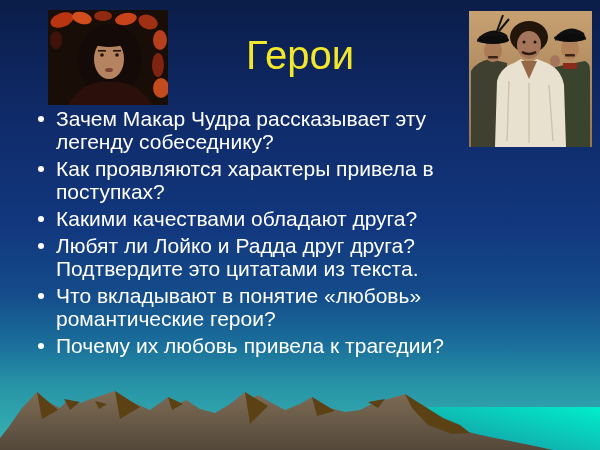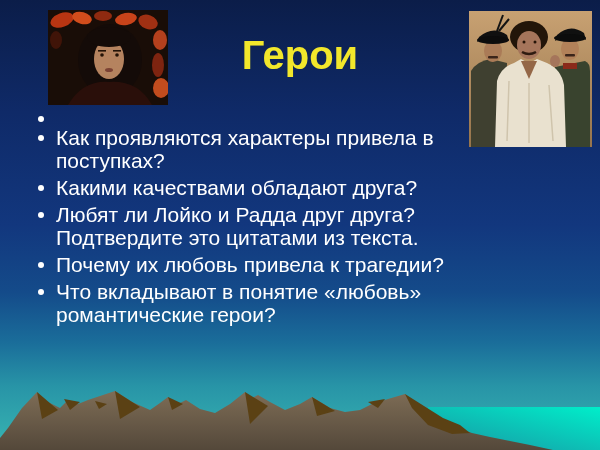--- a/index.html
+++ b/index.html
@@ -15,21 +15,21 @@
       #144b8a 65%,
       #1a6d9a 76%,
       #2895a7 86%,
       #38b5b2 100%);
   }
   .title{
     position:absolute;
     top:33px;left:0;width:600px;
     text-align:center;
     font-size:40px;
-    font-weight:bold;
+    font-weight:normal;
     color:#f2e72b;
   }
   .photo{position:absolute;display:block;}
   .photo-left{left:48px;top:10px;}
   .photo-right{left:469px;top:11px;}
   .bullets{
     position:absolute;
     left:30px;top:107px;width:440px;
     list-style:none;margin:0;padding:0;
   }
@@ -117,43 +117,45 @@
       <ellipse cx="86" cy="50" rx="5" ry="6" fill="#a5755b"></ellipse>
       <path d="M40,70 L38,130 M60,72 L60,132 M80,74 L84,130" stroke="#cfc4ac" stroke-width="1.5" fill="none"></path>
     </g>
   </svg>
 
   <div class="title">Герои</div>
 
   <ul class="bullets">
     <li>
       <span class="dot"></span>
+      <span class="btext">Зачем Макар Чудра рассказывает эту
+легенду собеседнику?</span>
     </li>
     <li>
       <span class="dot"></span>
       <span class="btext">Как проявляются характеры привела в
 поступках?</span>
     </li>
     <li>
       <span class="dot"></span>
       <span class="btext">Какими качествами обладают друга?</span>
     </li>
     <li>
       <span class="dot"></span>
       <span class="btext">Любят ли Лойко и Радда друг друга?
 Подтвердите это цитатами из текста.</span>
     </li>
     <li>
       <span class="dot"></span>
-      <span class="btext">Почему их любовь привела к трагедии?</span>
+      <span class="btext">Что вкладывают в понятие «любовь»
+романтические герои?</span>
     </li>
     <li>
       <span class="dot"></span>
-      <span class="btext">Что вкладывают в понятие «любовь»
-романтические герои?</span>
+      <span class="btext">Почему их любовь привела к трагедии?</span>
     </li>
   </ul>
 
   <svg class="scenery" width="600" height="95" viewBox="0 0 600 95">
     <defs>
       <linearGradient id="wg" x1="0" y1="1" x2="1" y2="0">
         <stop offset="0" stop-color="#1993a2"></stop>
           <stop offset="1" stop-color="#00eeca"></stop>
       </linearGradient>
       <linearGradient id="mg" x1="0" y1="0" x2="0" y2="1">

